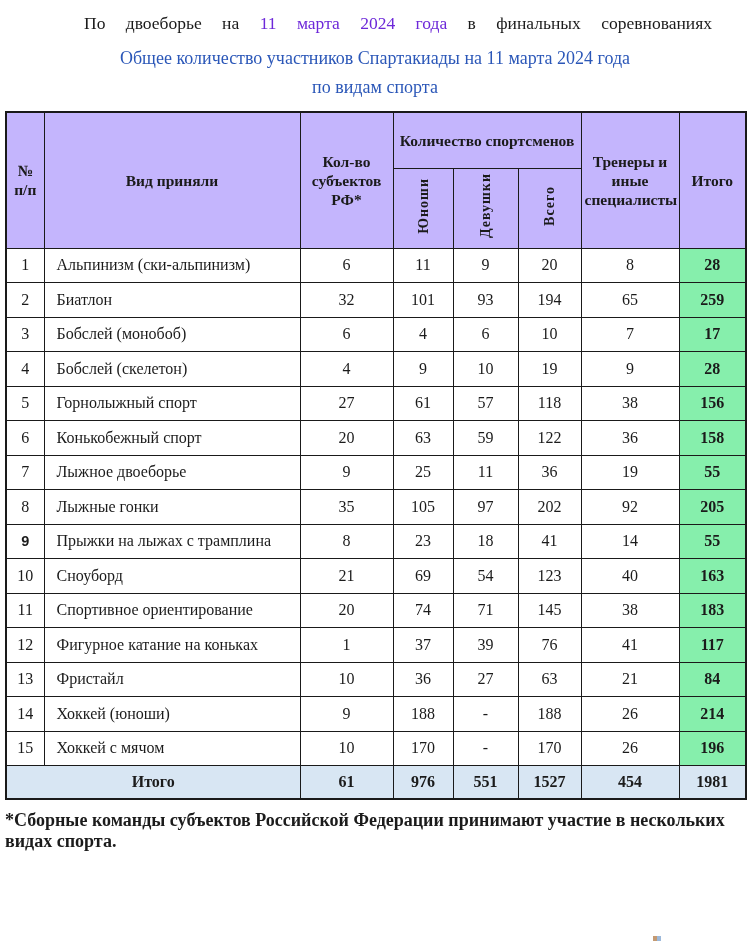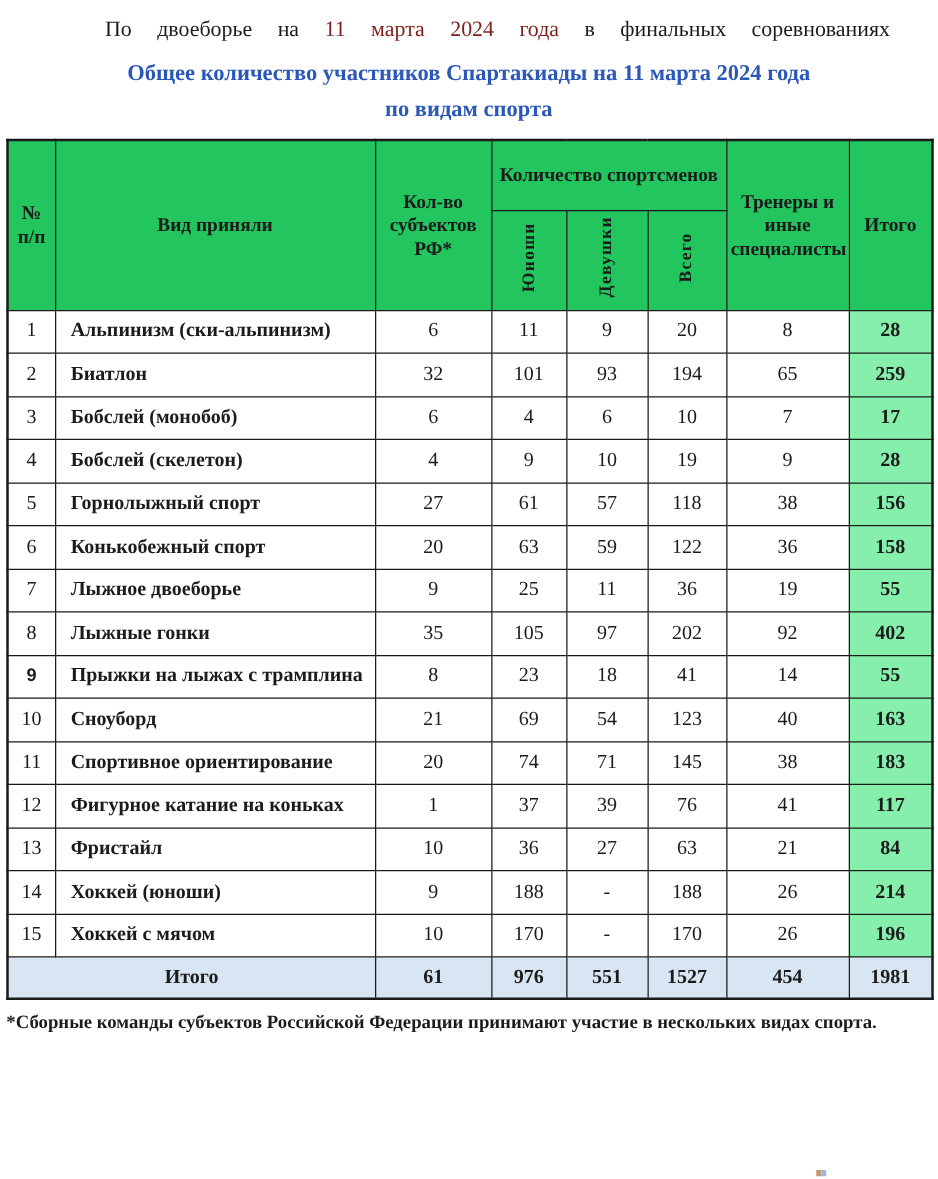--- a/index.html
+++ b/index.html
@@ -16,85 +16,84 @@
 
   
   .intro {
     margin: 0 38px 0 38px;
     font-size: 17.5px;
     line-height: 32px;
   }
   .intro .line { text-align: justify; }
   .intro .line.justify { text-align-last: justify; }
   .intro .line.indent { text-indent: 46px; }
-  .blue { color: #7f1d1d; margin-top: 16px; }
+  .blue { color: #6d28d9; margin-top: 16px; }
 
   
   .title {
     margin: 5px 20px 9px 20px;
     text-align: center;
     font-size: 18px;
-    font-weight: bold;
+    font-weight: normal;
     color: #2b57b8;
     line-height: 29px;
   }
 
   
   table.tbl {
     border-collapse: collapse;
     table-layout: fixed;
     width: 740px;
     margin-left: 5px;
     border: 2.5px solid #1a1a1a;
   }
   .tbl th, .tbl td {
     border: 1.6px solid #1a1a1a;
     text-align: center;
     vertical-align: middle;
     font-size: 16px;
     padding: 1px 3px;
   }
   .tbl thead th {
-    background: #22c55e;
+    background: #c4b5fd;
     font-weight: bold;
     font-size: 15.5px;
     line-height: 19px;
     white-space: pre-line;
   }
   .tbl thead tr.top-row { height: 56px; }
   .tbl thead tr.vert-row { height: 80px; }
   .vert {
     display: inline-block;
     writing-mode: vertical-rl;
     transform: rotate(180deg);
     font-size: 14px;
     font-weight: bold;
     letter-spacing: 1px;
   }
   .tbl tbody td { height: 34.5px; background: #ffffff; }
   .tbl tbody td.sport {
     text-align: left;
     padding-left: 12px;
-    font-weight: bold;
   }
   .tbl td.totalcol {
     background: #86efac;
     font-weight: bold;
   }
   .tbl tbody td.numb { font-weight: bold; font-family: "Liberation Sans", sans-serif; font-size: 14.5px; }
   .tbl tfoot td {
     background: #d8e6f3;
     font-weight: bold;
     height: 33px;
   }
 
   
   .footnote {
     margin: 10px 5px 0 5px;
-    font-size: 15px;
+    font-size: 18px;
     font-weight: bold;
   }
 
   
   .artifact {
     position: absolute;
     left: 653px; top: 936px;
     width: 8px; height: 5px;
     display: flex;
   }
@@ -219,21 +218,21 @@
           <td class="totalcol">55</td>
         </tr>
         <tr>
           <td>8</td>
           <td class="sport">Лыжные гонки</td>
           <td>35</td>
           <td>105</td>
           <td>97</td>
           <td>202</td>
           <td>92</td>
-          <td class="totalcol">402</td>
+          <td class="totalcol">205</td>
         </tr>
         <tr>
           <td class="numb">9</td>
           <td class="sport">Прыжки на лыжах с трамплина</td>
           <td>8</td>
           <td>23</td>
           <td>18</td>
           <td>41</td>
           <td>14</td>
           <td class="totalcol">55</td>

